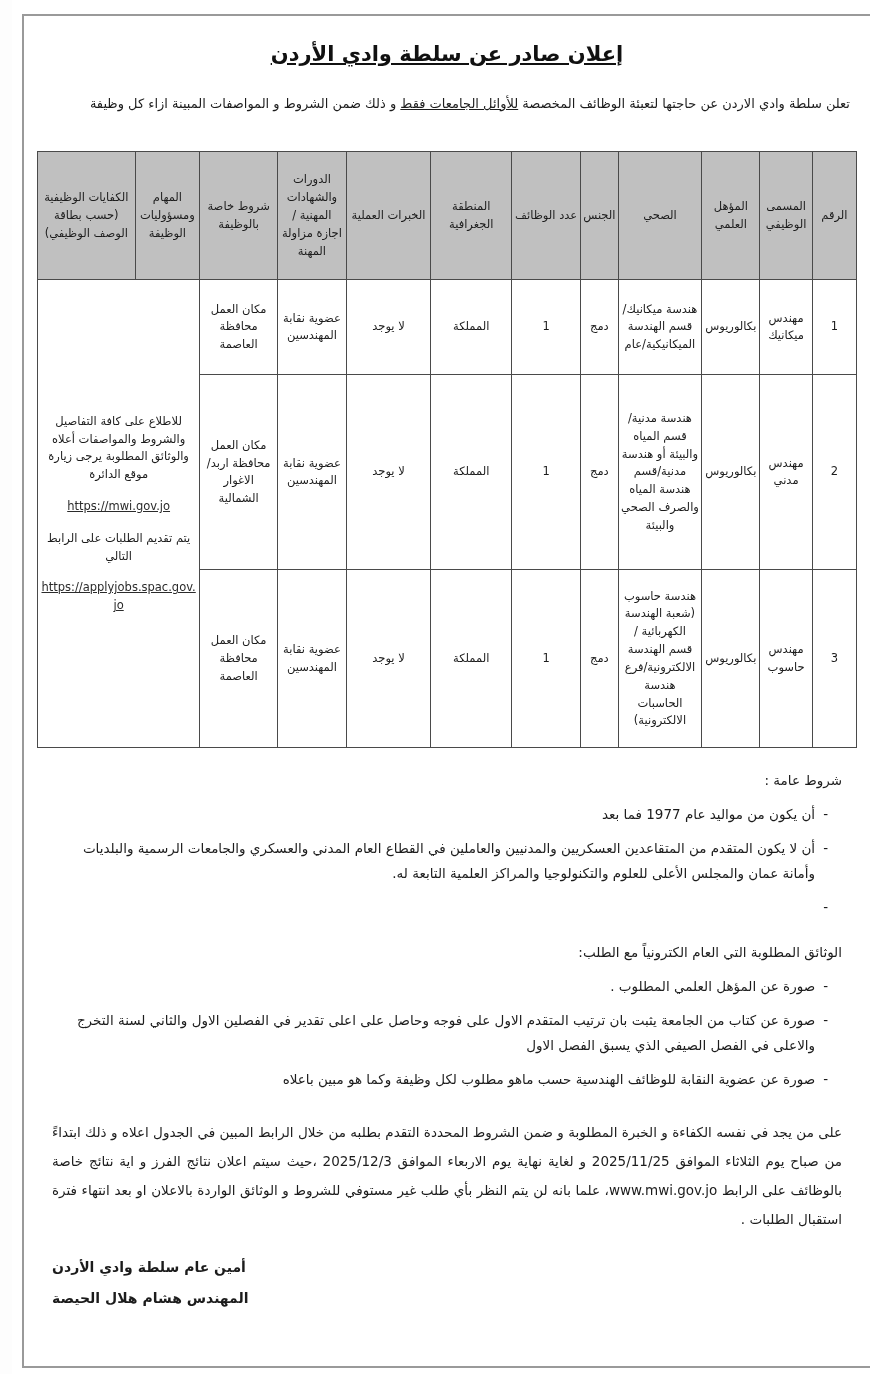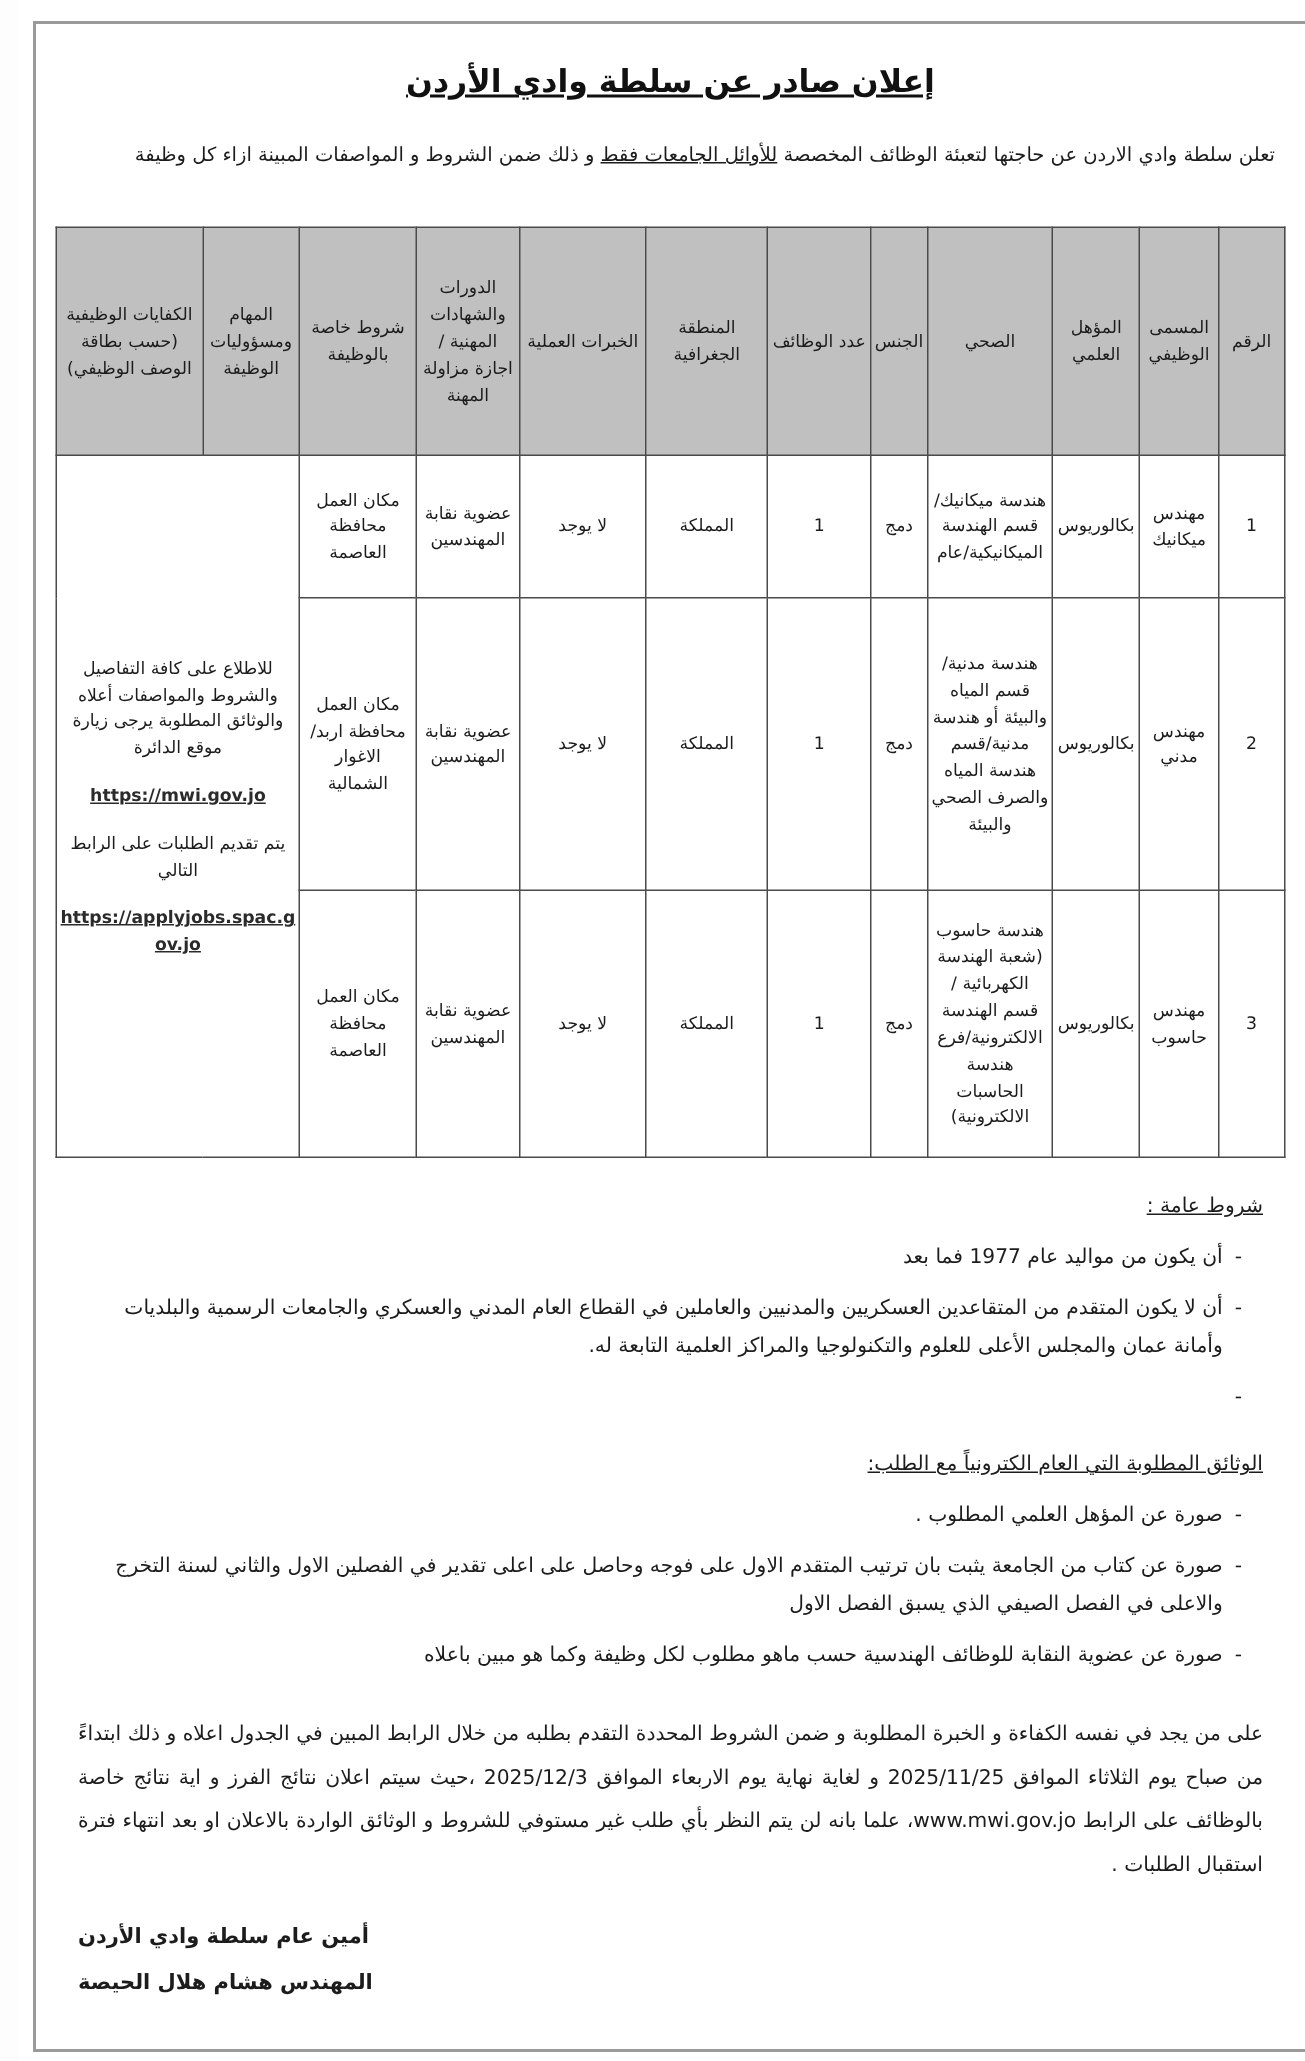--- a/index.html
+++ b/index.html
@@ -50,42 +50,41 @@
     text-align:center;
     vertical-align:middle;
     font-size:11.5px;
     line-height:1.55;
     padding:3px 2px;
     word-wrap:break-word;
   }
   table.jobs thead th {
     background:#c0c0c0;
     font-weight:normal;
-    height:152px;
+    height:128px;
   }
   tr.r1 { height:95px; }
   tr.r2 { height:195px; }
   tr.r3 { height:178px; }
   td.num { font-size:14px; }
   td.details-cell {
     vertical-align:middle;
     font-size:11.5px;
     line-height:1.7;
     padding:6px 4px;
   }
   .details-cell .blk { margin-bottom:14px; }
   .details-cell a, .lnk {
     color:#2b2b2b;
     text-decoration:underline;
     word-break:break-all;
-    font-weight:bold;
   }
 
   .section { margin:24px 22px 0 22px; font-size:13.5px; }
-  .sec-heading { text-align:right; margin-bottom:14px;text-decoration:underline; }
+  .sec-heading { text-align:right; margin-bottom:14px; }
   .blist { margin-right:14px; }
   .blist .li {
     display:flex;
     flex-direction:row;
     gap:8px;
     margin-bottom:9px;
     text-align:right;
     line-height:1.85;
   }
   .blist .dash { flex:0 0 auto; }

